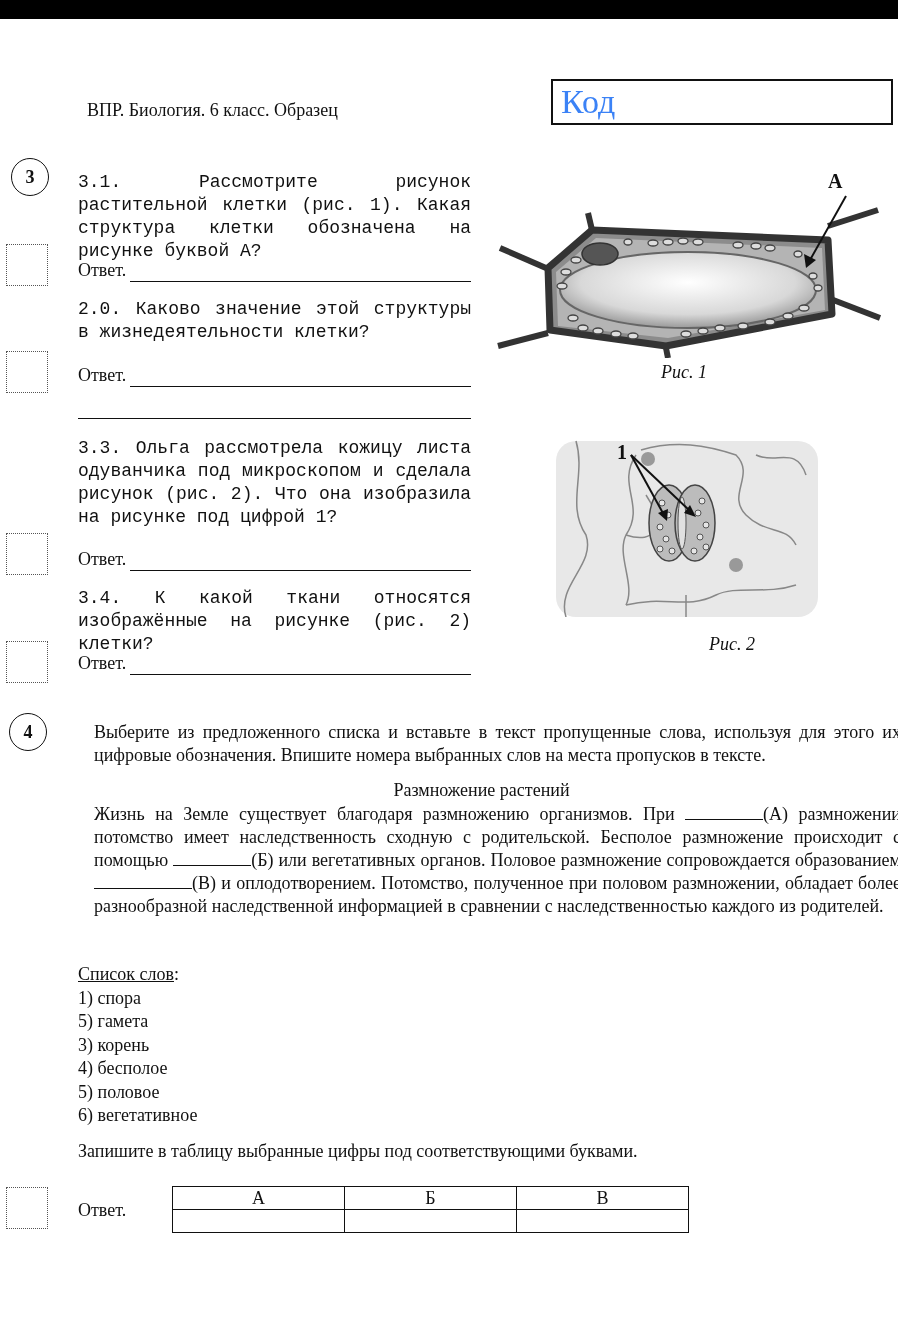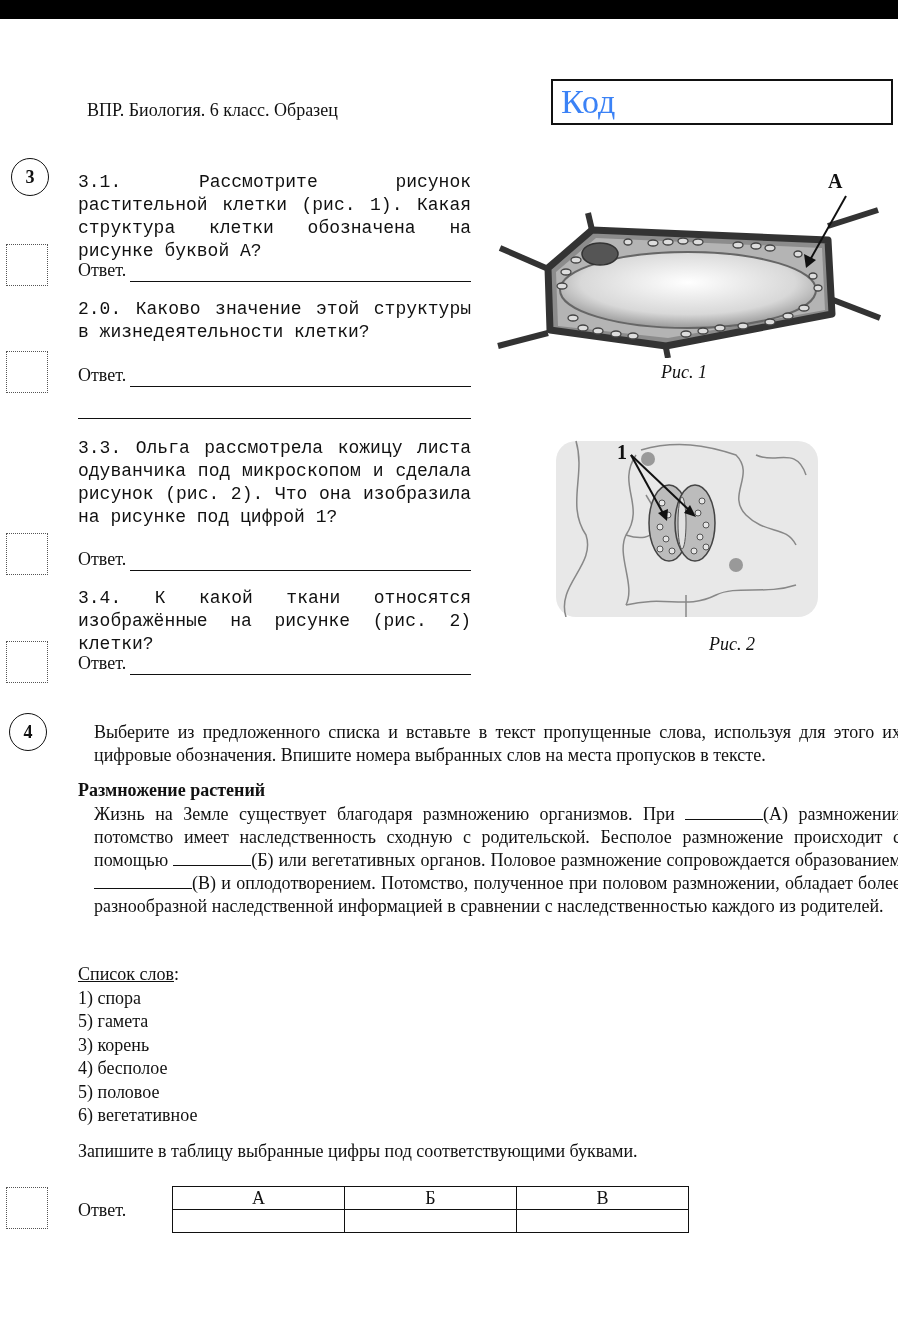--- a/index.html
+++ b/index.html
@@ -24,21 +24,21 @@
   }
   .score-box {
     width: 42px; height: 42px; border: 1px dotted #555; box-sizing: border-box;
   }
   .qtext { width: 393px; line-height: 23px; text-align: justify; text-align-last: left; font-family: Liberation Mono, monospace; }
   .answer-row { width: 393px; display: flex; align-items: flex-end; line-height: 23px; }
   .answer-row .line { flex: 1; border-bottom: 1px solid #111; height: 18px; margin-left: 4px; }
   .fullline { width: 393px; border-bottom: 1px solid #111; }
   .caption { font-style: italic; font-size: 18px; }
   .t4 { left: 78px; width: 807px; line-height: 23px; text-align: justify; margin-left: 16px; }
-  .t4-title { left: 78px; width: 807px; font-weight: bold; }
+  .t4-title { left: 78px; width: 807px; text-align: center; font-weight: normal; }
   .blank { display: inline-block; border-bottom: 1px solid #111; height: 15px; vertical-align: baseline; }
   .wordlist { left: 78px; line-height: 23.5px; }
   .wordlist .head { text-decoration: underline; }
   table.ans {
     border-collapse: collapse; left: 172px; top: 1186px; width: 517px;
   }
   table.ans td, table.ans th {
     border: 1.5px solid #111; height: 22px; font-weight: normal; text-align: center;
     font-size: 18px; padding: 0; width: 33.33%;
   }

